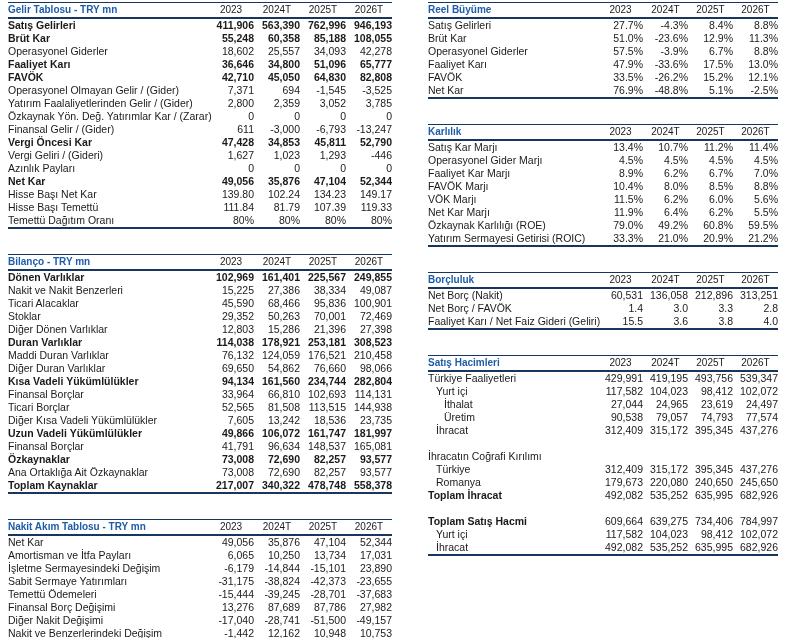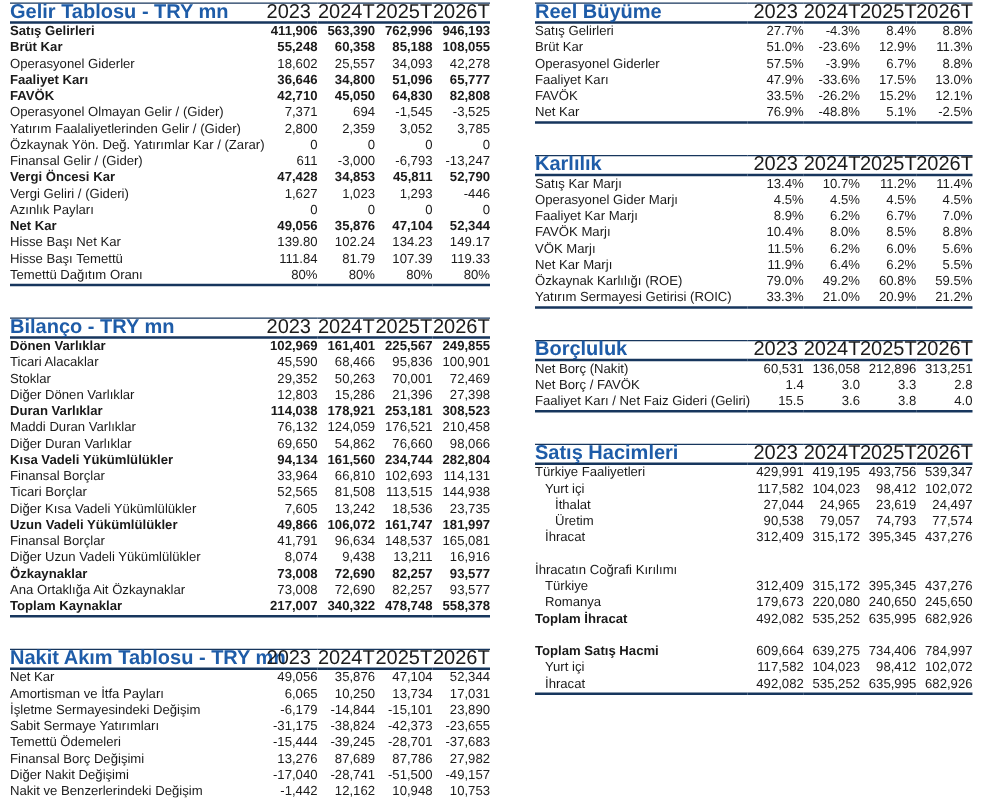--- a/index.html
+++ b/index.html
@@ -15,21 +15,21 @@
   }
   .page{display:flex;padding:2px 0 0 8px;}
   .col-left{width:384px;flex:none;}
   .col-right{width:350px;flex:none;margin-left:36px;}
   section + section{margin-top:25px;}
   table{border-collapse:collapse;width:100%;font-size:10.5px;table-layout:fixed;}
   .col-left col.numcol{width:46px;}
   .col-right col.numcol{width:45px;}
   thead tr{border-top:1px solid var(--line);border-bottom:2px solid var(--line);}
   tbody{border-bottom:2px solid var(--line);}
-  th{padding:0;height:14px;line-height:14px;font-size:16px;}
+  th{padding:0;height:14px;line-height:14px;font-size:10px;}
   th.title{color:var(--accent);font-weight:bold;text-align:left;white-space:nowrap;}
   th.year{font-weight:normal;white-space:nowrap;}
   td{padding:0;height:13px;line-height:13px;white-space:nowrap;}
   td.num{text-align:right;}
   td.label{text-align:left;overflow:visible;}
   td.label.i1{padding-left:8px;}
   td.label.i2{padding-left:16px;}
   tr.bold td{font-weight:bold;}
   tr.label-bold td.label{font-weight:bold;}
   tr.spacer td{height:13px;}
@@ -194,20 +194,27 @@
           </thead>
           <tbody>
             <tr class="bold">
               <td class="label">Dönen Varlıklar</td>
               <td class="num">102,969</td>
               <td class="num">161,401</td>
               <td class="num">225,567</td>
               <td class="num">249,855</td>
             </tr>
             <tr class="">
+              <td class="label">Nakit ve Nakit Benzerleri</td>
+              <td class="num">15,225</td>
+              <td class="num">27,386</td>
+              <td class="num">38,334</td>
+              <td class="num">49,087</td>
+            </tr>
+            <tr class="">
               <td class="label">Ticari Alacaklar</td>
               <td class="num">45,590</td>
               <td class="num">68,466</td>
               <td class="num">95,836</td>
               <td class="num">100,901</td>
             </tr>
             <tr class="">
               <td class="label">Stoklar</td>
               <td class="num">29,352</td>
               <td class="num">50,263</td>
@@ -276,27 +283,20 @@
               <td class="num">106,072</td>
               <td class="num">161,747</td>
               <td class="num">181,997</td>
             </tr>
             <tr class="">
               <td class="label">Finansal Borçlar</td>
               <td class="num">41,791</td>
               <td class="num">96,634</td>
               <td class="num">148,537</td>
               <td class="num">165,081</td>
-            </tr>
-            <tr class="">
-              <td class="label">Diğer Uzun Vadeli Yükümlülükler</td>
-              <td class="num">8,074</td>
-              <td class="num">9,438</td>
-              <td class="num">13,211</td>
-              <td class="num">16,916</td>
             </tr>
             <tr class="bold">
               <td class="label">Özkaynaklar</td>
               <td class="num">73,008</td>
               <td class="num">72,690</td>
               <td class="num">82,257</td>
               <td class="num">93,577</td>
             </tr>
             <tr class="">
               <td class="label">Ana Ortaklığa Ait Özkaynaklar</td>

